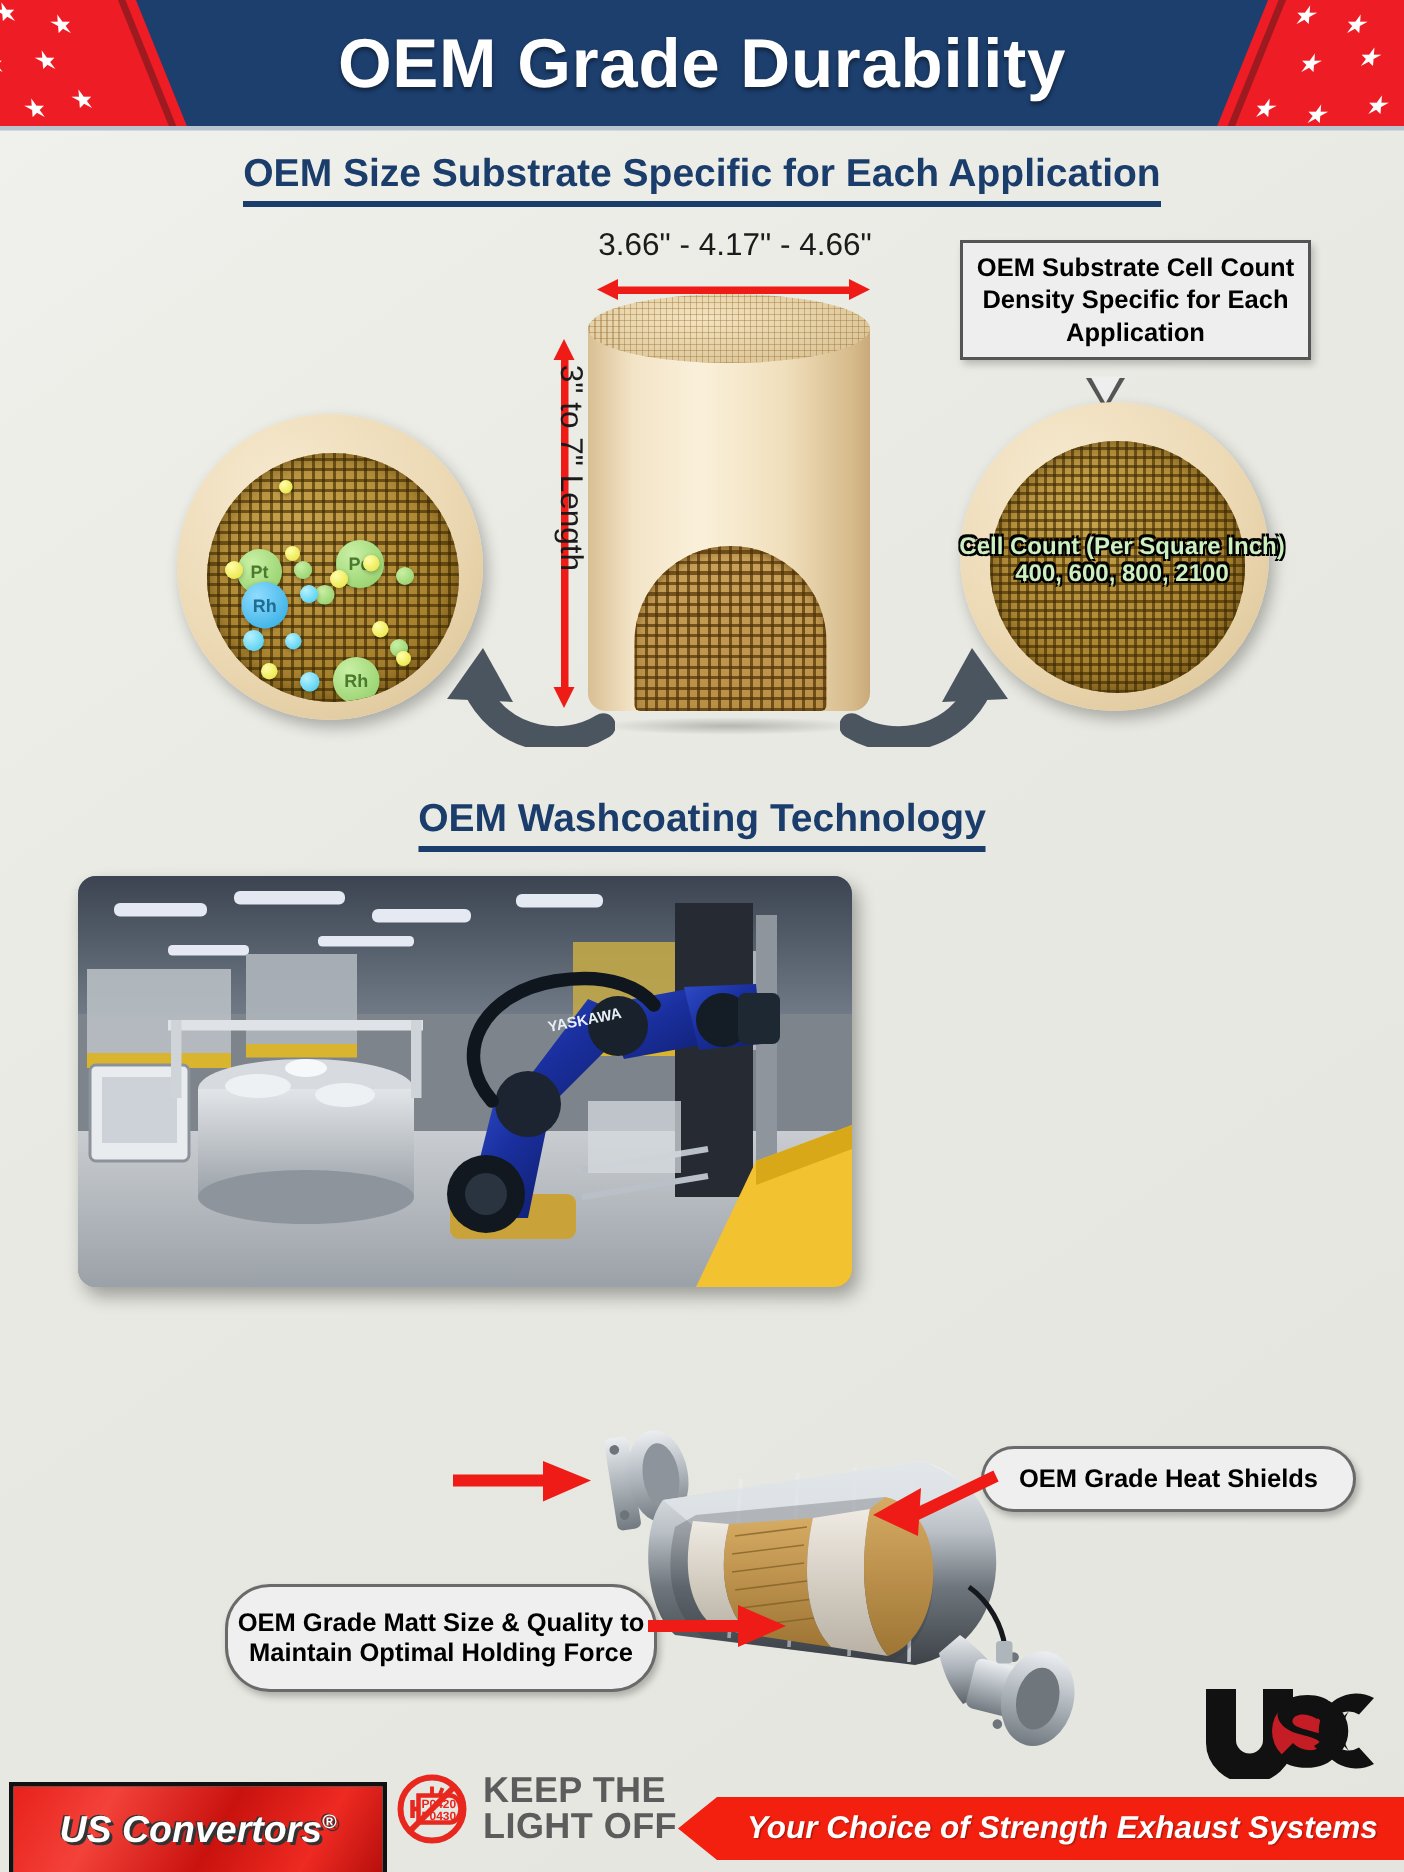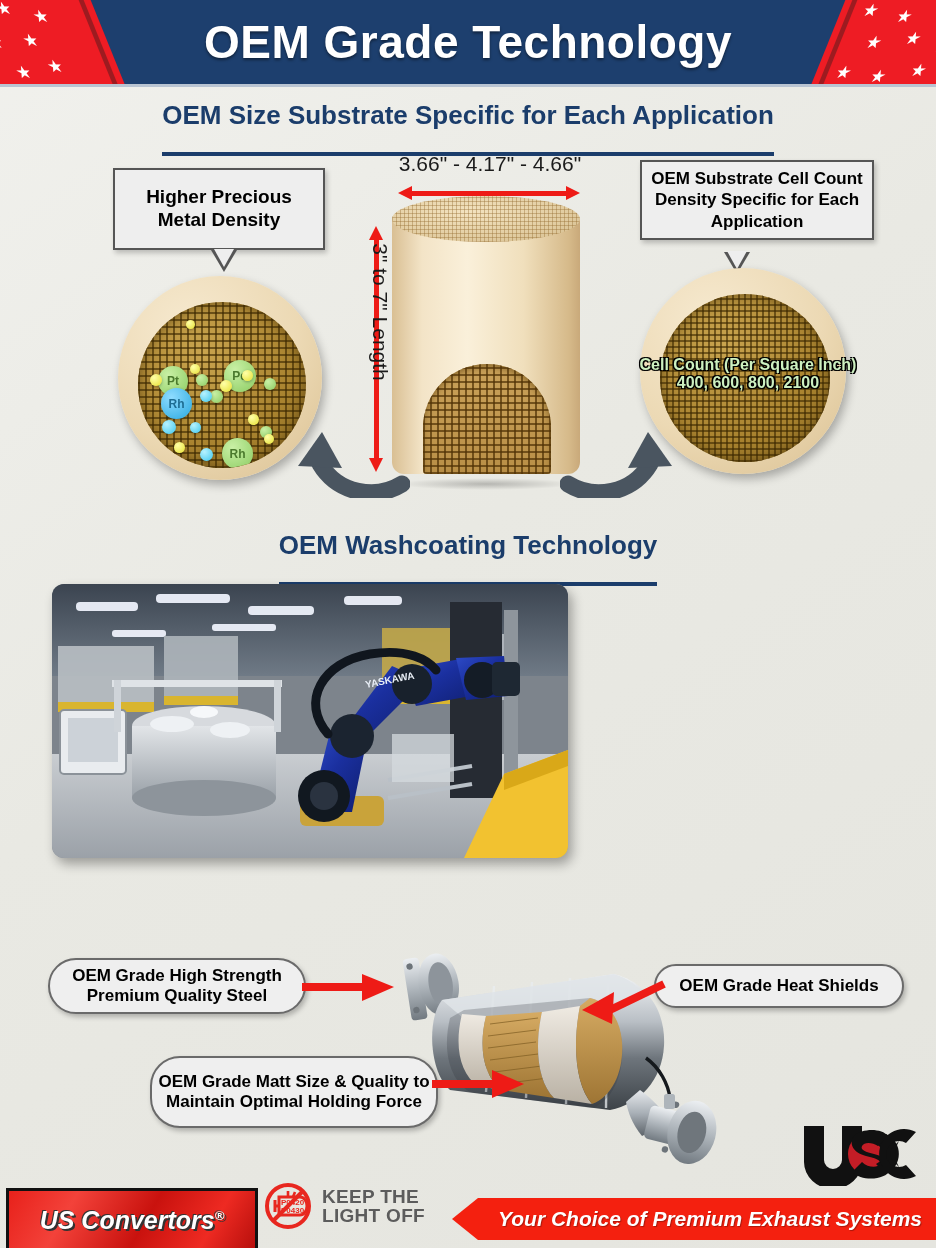--- a/index.html
+++ b/index.html
@@ -30,21 +30,21 @@
   .flag-edge{position:absolute;top:-18px;height:122px;width:5px;background:#9d1b20;}
   .corner-l .flag-edge{left:96px;transform:skewX(22deg);}
   .corner-r .flag-edge{right:96px;transform:skewX(-22deg);}
   .star{position:absolute;color:#fff;font-size:17px;line-height:17px;}
   .hdr-underline{position:absolute;left:0;top:84px;width:936px;height:3px;
                  background:#b9c4d2;z-index:5;}
 
   
   .sect-title{position:absolute;width:936px;text-align:center;
               color:#1b3d6b;font-size:26px;font-weight:bold;}
-  .sect-title span{border-bottom:4px solid #1b3d6b;padding-bottom:21px;
+  .sect-title span{border-bottom:4px solid #1b3d6b;padding-bottom:3px;
                    display:inline-block;}
 
   
   .bubble{position:absolute;background:#eeeeee;border:2px solid #555;
           box-shadow:2px 3px 5px rgba(0,0,0,.22);
           color:#000;font-weight:bold;text-align:center;
           display:flex;align-items:center;justify-content:center;
           box-sizing:border-box;}
   .bubble .tail{position:absolute;width:0;height:0;}
 
@@ -134,21 +134,21 @@
   
   .usc-box{position:absolute;left:6px;top:1188px;width:252px;height:64px;
            background:linear-gradient(120deg,#e8211b 0%,#f3423a 25%,#c9120e 55%,#ee2a22 80%,#b70f0c 100%);
            border:3px solid #111;display:flex;align-items:center;justify-content:center;
            box-sizing:border-box;}
   .usc-text{color:#fff;font-size:25px;font-weight:bold;font-style:italic;
             text-shadow:2px 2px 0 #333,-1px -1px 0 #333;}
   .usc-text sup{font-size:13px;vertical-align:super;}
 
   .keepoff{position:absolute;left:262px;top:1182px;display:flex;align-items:center;gap:8px;}
-  .keepoff-txt{color:#5c5c5c;font-size:19px;font-weight:bold;line-height:1.0;
+  .keepoff-txt{color:#5c5c5c;font-size:24px;font-weight:bold;line-height:1.0;
                letter-spacing:.3px;}
 
   .tagline{position:absolute;left:452px;top:1198px;width:484px;height:42px;
            background:#f4200f;display:flex;align-items:center;
            clip-path:polygon(26px 0,100% 0,100% 100%,26px 100%,0 50%);}
   .tagline span{color:#fff;font-size:21px;font-weight:bold;font-style:italic;
                 padding-left:46px;text-shadow:1px 1px 1px rgba(0,0,0,.3);}
 
   .logo-usc{position:absolute;left:798px;top:1122px;width:126px;height:64px;}
 </style>
@@ -180,21 +180,21 @@
         <span class="star" style="left:38px;top:52px;">★</span>
         <span class="star" style="left:76px;top:48px;">★</span>
         <span class="star" style="left:108px;top:56px;">★</span>
         <span class="star" style="left:20px;top:82px;">★</span>
         <span class="star" style="left:56px;top:86px;">★</span>
         <span class="star" style="left:94px;top:80px;">★</span>
 
       </div>
       <div class="flag-edge"></div>
     </div>
-    <div class="hdr-title">OEM Grade Technology</div>
+    <div class="hdr-title">OEM Grade Durability</div>
   </div>
   <div class="hdr-underline"></div>
 
   <div class="sect-title" style="top:100px;">
     <span>OEM Size Substrate Specific for Each Application</span>
   </div>
 
   <div class="dim-h-label">3.66" - 4.17" - 4.66"</div>
   <div class="dim-h">
     <div class="bar"></div>
@@ -213,30 +213,20 @@
     <div class="cyl-body"></div>
     <div class="cyl-top">
         <div class="honey-fine"></div>
       </div>
     <div class="cyl-cut">
         <div class="honey-coarse"></div>
       </div>
     <div class="cyl-shadow"></div>
   </div>
 
-  <div class="bubble" style="left:113px;top:168px;width:212px;height:82px;
-       font-size:19px;line-height:1.2;padding:4px 8px;">
-    <span>Higher Precious Metal Density</span>
-    <span class="tail" style="left:96px;top:80px;
-          border-left:13px solid transparent;border-right:13px solid transparent;
-          border-top:22px solid #555;"></span>
-    <span class="tail" style="left:99px;top:79px;
-          border-left:10px solid transparent;border-right:10px solid transparent;
-          border-top:18px solid #eeeeee;"></span>
-  </div>
 
   <div class="bubble" style="left:640px;top:160px;width:234px;height:80px;
        font-size:17px;line-height:1.25;padding:4px 8px;">
     <span>OEM Substrate Cell Count Density Specific for Each Application</span>
     <span class="tail" style="left:82px;top:90px;
           border-left:13px solid transparent;border-right:13px solid transparent;
           border-top:22px solid #555;"></span>
     <span class="tail" style="left:85px;top:89px;
           border-left:10px solid transparent;border-right:10px solid transparent;
           border-top:18px solid #eeeeee;"></span>
@@ -469,23 +459,20 @@
         <ellipse cx="314" cy="189" rx="14" ry="21" fill="#6f767c"></ellipse>
         <circle cx="292" cy="166" r="3.2" fill="#6d747a"></circle>
         <circle cx="292" cy="212" r="3.2" fill="#6d747a"></circle>
       </g>
 
       <path d="M268,118 C282,128 290,144 292,158" stroke="#15191d" stroke-width="3.4" fill="none"></path>
       <rect x="286" y="154" width="11" height="15" rx="2.5" fill="#aeb5bb"></rect>
     </svg>
   </div>
 
-  <div class="pill" style="left:48px;top:958px;width:258px;height:56px;font-size:17px;">
-    <span>OEM Grade High Strength Premium Quality Steel</span>
-  </div>
   <svg style="position:absolute;left:302px;top:972px;width:92px;height:32px;">
     <rect x="0" y="11" width="64" height="8" fill="#ee1b16"></rect>
     <polygon points="60,2 92,15 60,29" fill="#ee1b16"></polygon>
   </svg>
 
   <div class="pill" style="left:654px;top:964px;width:250px;height:44px;font-size:17px;">
     <span>OEM Grade Heat Shields</span>
   </div>
   <svg style="position:absolute;left:580px;top:980px;width:86px;height:46px;">
     <line x1="84" y1="4" x2="30" y2="30" stroke="#ee1b16" stroke-width="8"></line>
@@ -530,16 +517,16 @@
       <path d="M88,12 A22,22 0 0 1 88,52 L78,42 A11,11 0 0 0 78,22 Z" fill="#111111"></path>
       <path d="M56,14 C64,6 84,6 90,14 L80,24 C74,20 66,20 64,24 C62,28 68,30 76,32
                C88,35 94,40 92,48 C88,58 64,60 54,50 L64,40 C70,46 80,46 82,42
                C84,38 76,36 68,34 C56,31 50,22 56,14 Z" fill="#111111"></path>
       <path d="M122,12 A24,24 0 0 0 122,52 L112,42 A12,12 0 0 1 112,22 Z" fill="#111111" transform="translate(-14,0)"></path>
       <path d="M118,10 A25,25 0 1 0 118,54 L108,43 A13,13 0 1 1 108,21 Z" fill="#111111"></path>
     </svg>
   </div>
 
   <div class="tagline">
-    <span>Your Choice of Premium Exhaust Systems</span>
+    <span>Your Choice of Strength Exhaust Systems</span>
   </div>
 
 </div>
 
 </body></html>

